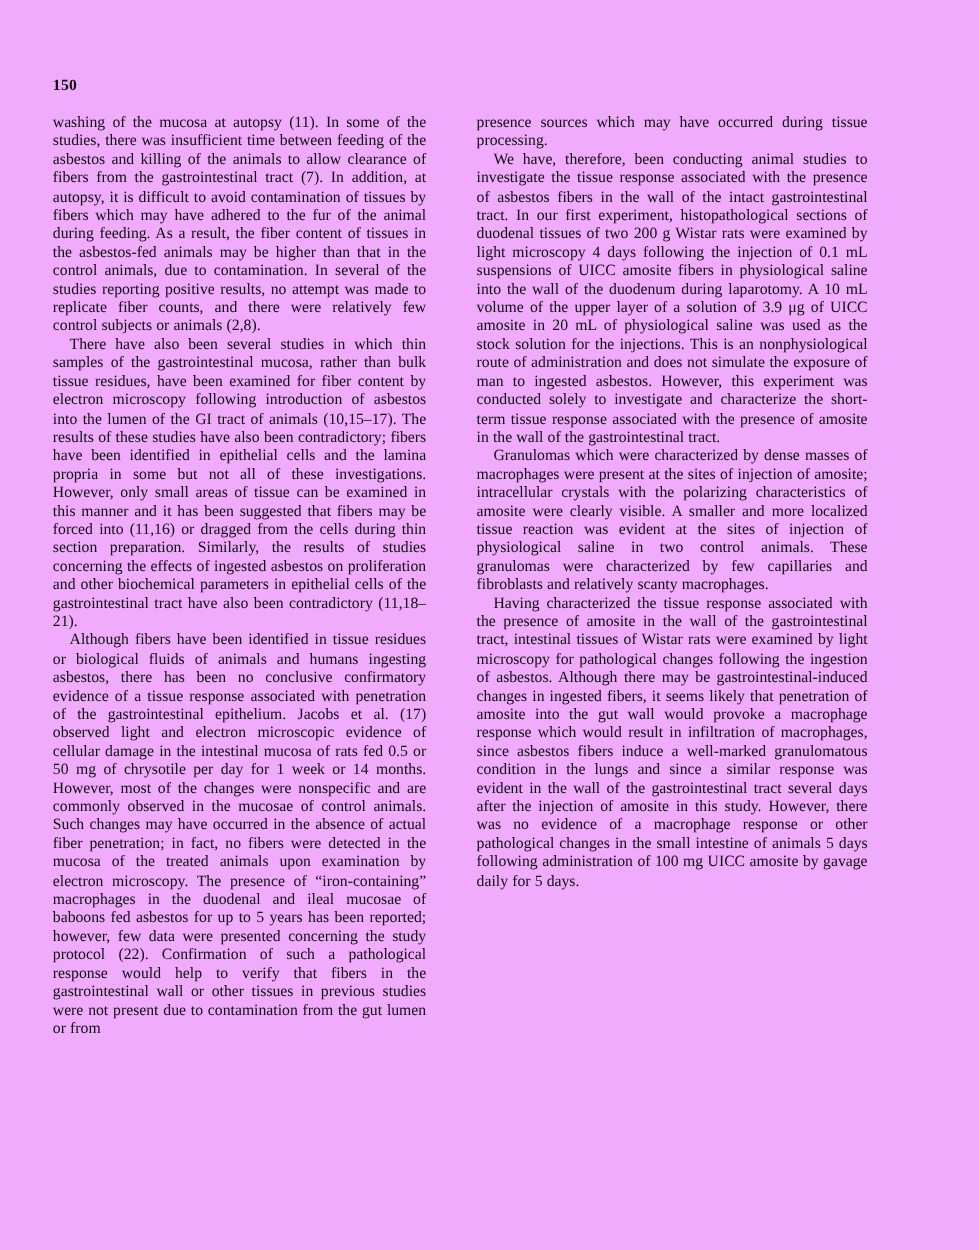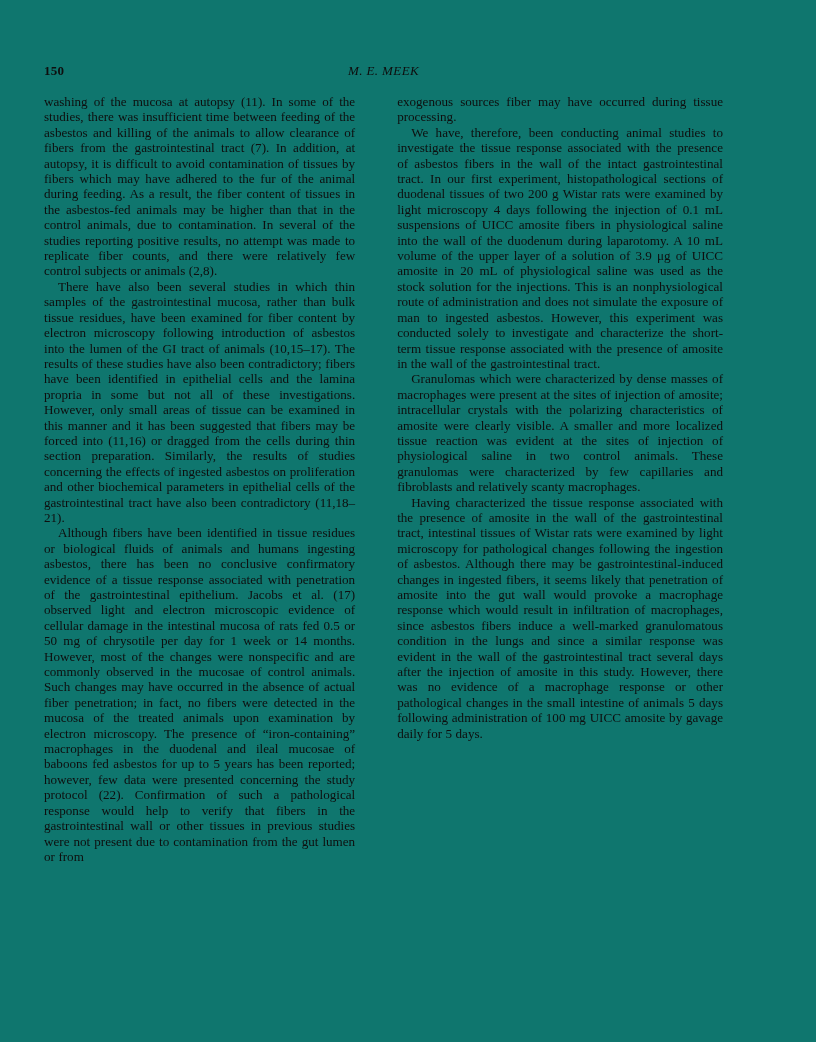--- a/index.html
+++ b/index.html
@@ -12,21 +12,21 @@
     height: 1042px;
     font-family: "Liberation Serif", "DejaVu Serif", serif;
     color: #0e0e0e;
     -webkit-font-smoothing: antialiased;
   }
   .page {
     position: relative;
     width: 816px;
     height: 1042px;
     box-sizing: border-box;
-    background: #0f766e;
+    background: #f0abfc;
     padding: 63px 93px 0 44px;
     overflow: hidden;
   }
   .page-header {
     position: relative;
     height: 18px;
     font-size: 13px;
     margin-bottom: 13px;
   }
   .page-number {
@@ -74,33 +74,32 @@
     color: #0a0a0a;
   }
 </style>
 </head>
 <body>
 
 <div class="page">
 
   <div class="page-header">
     <span class="page-number">150</span>
-    <span class="running-head">M. E. MEEK</span>
   </div>
 
   <div class="columns">
 
     <div class="col col-left">
       <p class="no-indent">washing of the mucosa at autopsy (11). In some of the studies, there was insufficient time between feeding of the asbestos and killing of the animals to allow clearance of fibers from the gastrointestinal tract (7). In addition, at autopsy, it is difficult to avoid contamination of tissues by fibers which may have adhered to the fur of the animal during feeding. As a result, the fiber content of tissues in the asbestos-fed animals may be higher than that in the control animals, due to contamination. In several of the studies reporting positive results, no attempt was made to replicate fiber counts, and there were relatively few control subjects or animals (2,8).</p>
       <p>There have also been several studies in which thin samples of the gastrointestinal mucosa, rather than bulk tissue residues, have been examined for fiber content by electron microscopy following introduction of asbestos into the lumen of the GI tract of animals (10,15–17). The results of these studies have also been contradictory; fibers have been identified in epithelial cells and the lamina propria in some but not all of these investigations. However, only small areas of tissue can be examined in this manner and it has been suggested that fibers may be forced into (11,16) or dragged from the cells during thin section preparation. Similarly, the results of studies concerning the effects of ingested asbestos on proliferation and other biochemical parameters in epithelial cells of the gastrointestinal tract have also been contradictory (11,18–21).</p>
       <p>Although fibers have been identified in tissue residues or biological fluids of animals and humans ingesting asbestos, there has been no conclusive confirmatory evidence of a tissue response associated with penetration of the gastrointestinal epithelium. Jacobs et al. (17) observed light and electron microscopic evidence of cellular damage in the intestinal mucosa of rats fed 0.5 or 50 mg of chrysotile per day for 1 week or 14 months. However, most of the changes were nonspecific and are commonly observed in the mucosae of control animals. Such changes may have occurred in the absence of actual fiber penetration; in fact, no fibers were detected in the mucosa of the treated animals upon examination by electron microscopy. The presence of “iron-containing” macrophages in the duodenal and ileal mucosae of baboons fed asbestos for up to 5 years has been reported; however, few data were presented concerning the study protocol (22). Confirmation of such a pathological response would help to verify that fibers in the gastrointestinal wall or other tissues in previous studies were not present due to contamination from the gut lumen or from</p>
     </div>
 
     <div class="col col-right">
-      <p class="no-indent">exogenous sources fiber may have occurred during tissue processing.</p>
+      <p class="no-indent">presence sources which may have occurred during tissue processing.</p>
       <p>We have, therefore, been conducting animal studies to investigate the tissue response associated with the presence of asbestos fibers in the wall of the intact gastrointestinal tract. In our first experiment, histopathological sections of duodenal tissues of two 200 g Wistar rats were examined by light microscopy 4 days following the injection of 0.1 mL suspensions of UICC amosite fibers in physiological saline into the wall of the duodenum during laparotomy. A 10 mL volume of the upper layer of a solution of 3.9 μg of UICC amosite in 20 mL of physiological saline was used as the stock solution for the injections. This is an nonphysiological route of administration and does not simulate the exposure of man to ingested asbestos. However, this experiment was conducted solely to investigate and characterize the short-term tissue response associated with the presence of amosite in the wall of the gastrointestinal tract.</p>
       <p>Granulomas which were characterized by dense masses of macrophages were present at the sites of injection of amosite; intracellular crystals with the polarizing characteristics of amosite were clearly visible. A smaller and more localized tissue reaction was evident at the sites of injection of physiological saline in two control animals. These granulomas were characterized by few capillaries and fibroblasts and relatively scanty macrophages.</p>
       <p>Having characterized the tissue response associated with the presence of amosite in the wall of the gastrointestinal tract, intestinal tissues of Wistar rats were examined by light microscopy for pathological changes following the ingestion of asbestos. Although there may be gastrointestinal-induced changes in ingested fibers, it seems likely that penetration of amosite into the gut wall would provoke a macrophage response which would result in infiltration of macrophages, since asbestos fibers induce a well-marked granulomatous condition in the lungs and since a similar response was evident in the wall of the gastrointestinal tract several days after the injection of amosite in this study. However, there was no evidence of a macrophage response or other pathological changes in the small intestine of animals 5 days following administration of 100 mg UICC amosite by gavage daily for 5 days.</p>
     </div>
 
   </div>
 
 </div>
 
 </body></html>

